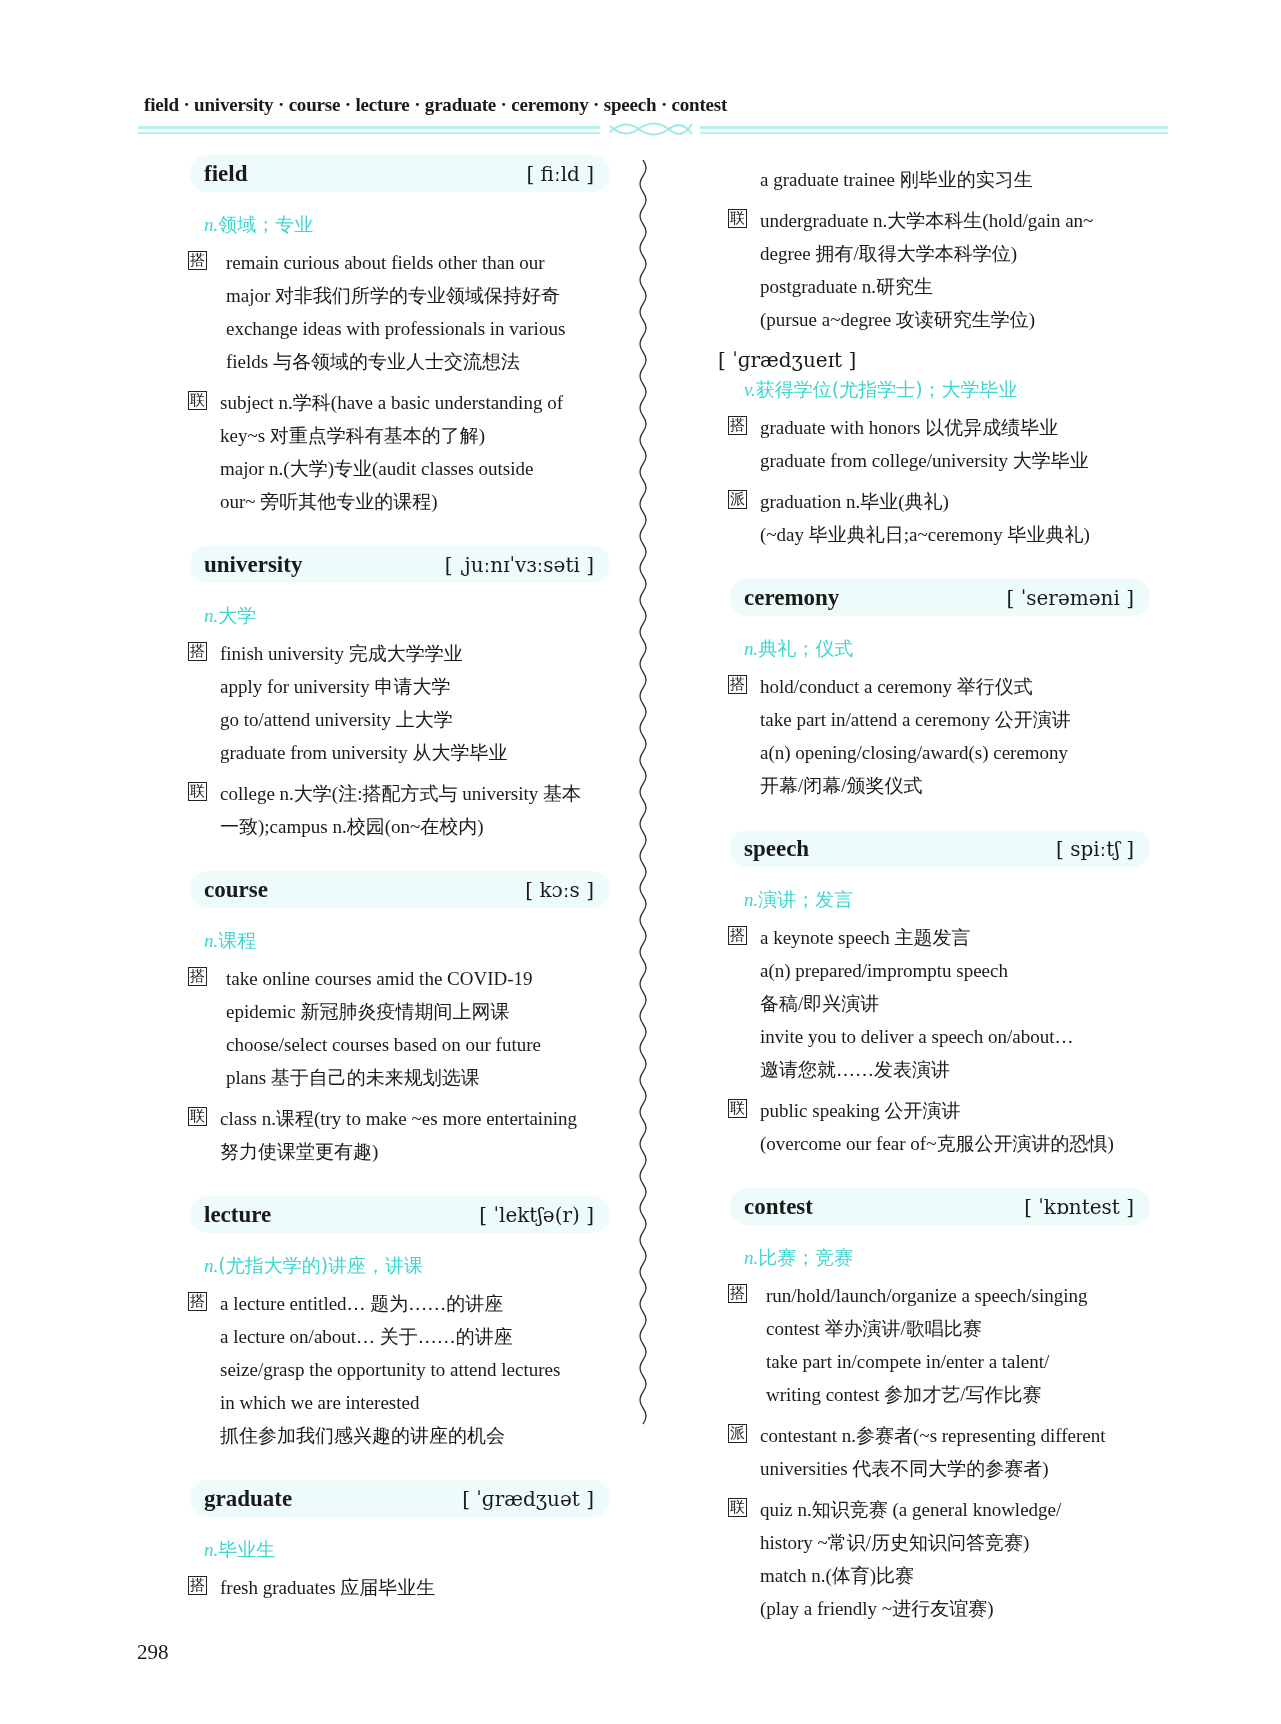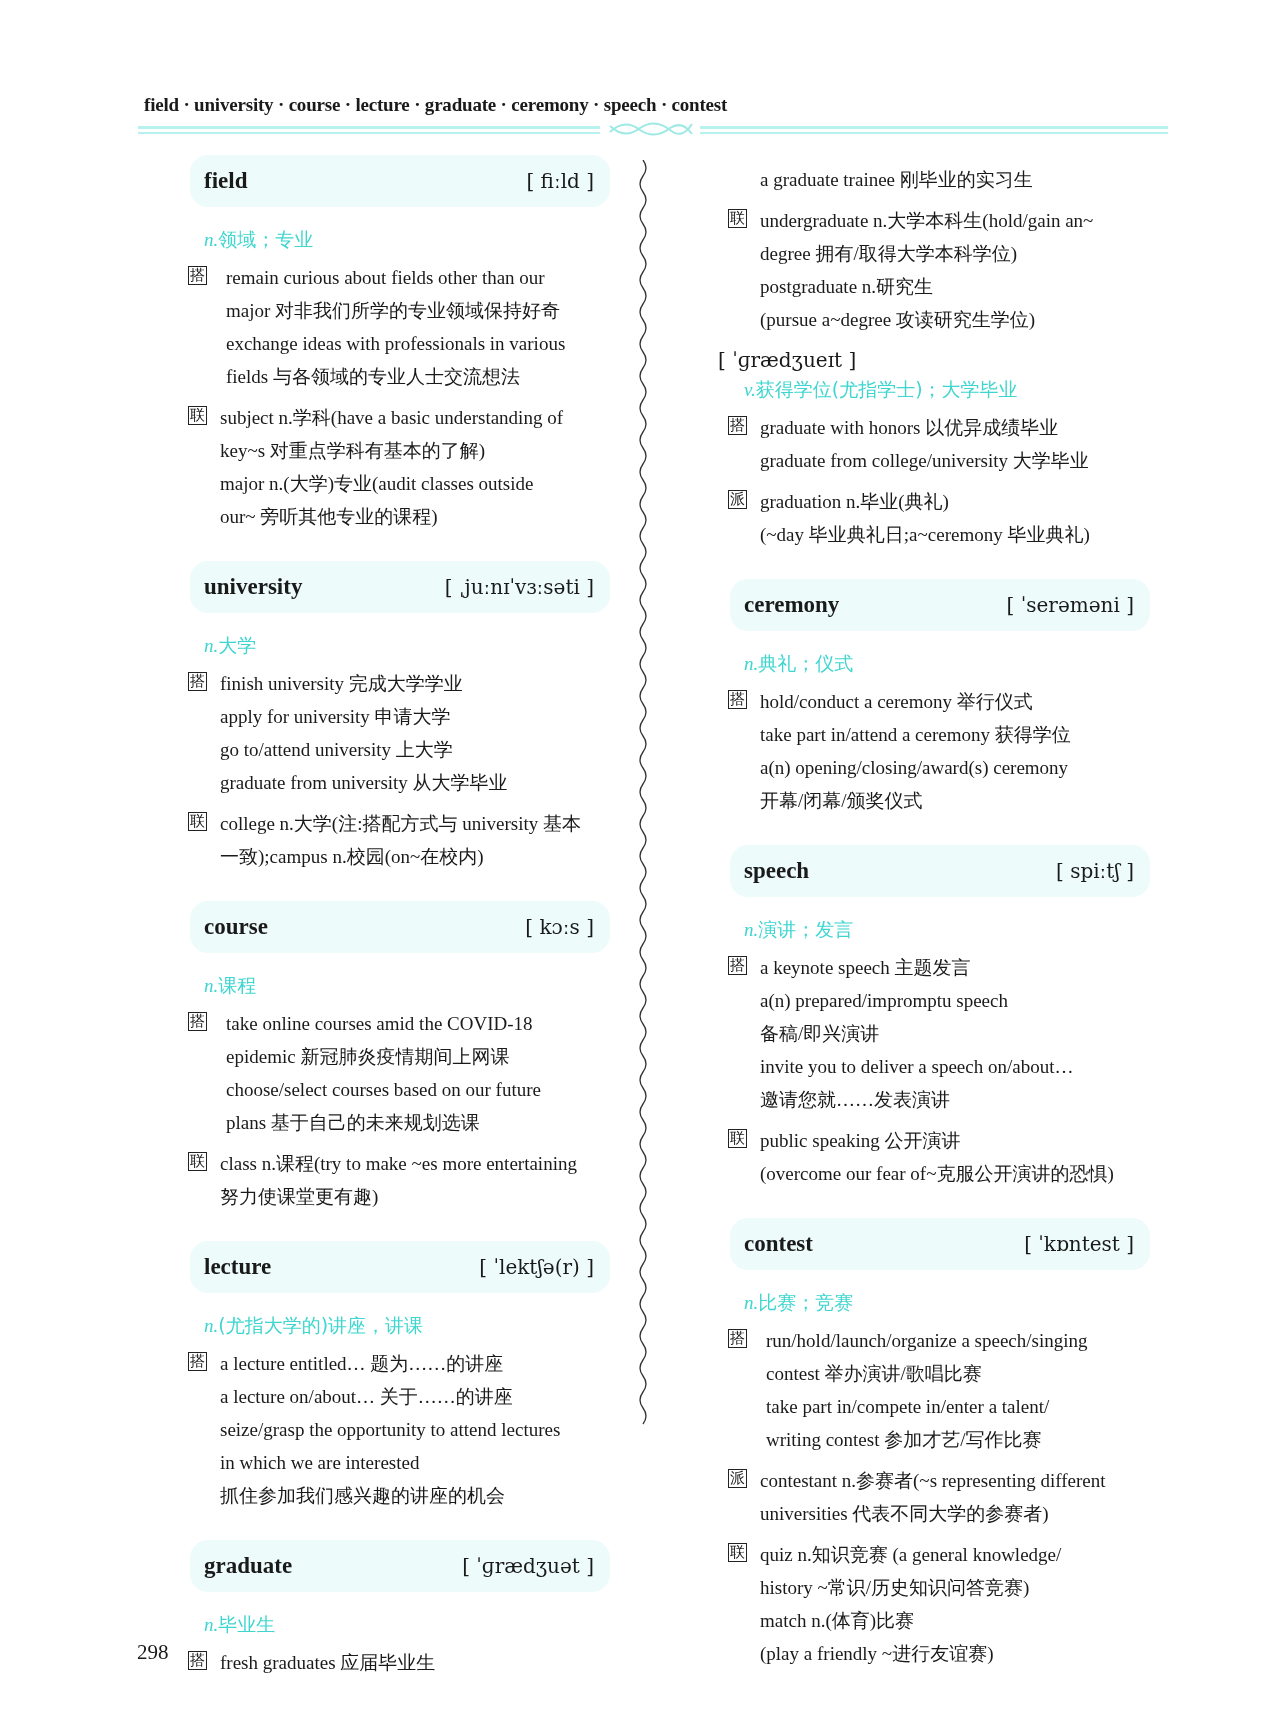--- a/index.html
+++ b/index.html
@@ -5,21 +5,21 @@
   html, body { margin:0; padding:0; background:#ffffff; }
   body { width:1281px; height:1724px; position:relative; overflow:hidden;
          font-family:"Liberation Serif","DejaVu Serif",serif; color:#1a1a1a; }
   .running-head { position:absolute; left:144px; top:94px; font-weight:bold; font-size:19px; letter-spacing:-0.2px; }
   .rule { position:absolute; left:138px; width:1030px; height:3px; background:#b8f2ee; }
   .rule.r1 { top:126px; } .rule.r2 { top:132px; height:2px; }
   .ornament { position:absolute; left:600px; top:118px; width:100px; height:24px; background:#fff; }
   .col { position:absolute; top:155px; width:432px; }
   .col.left { left:178px; } .col.right { left:718px; }
   .divider { position:absolute; left:636px; top:160px; width:14px; height:1460px; }
-  .word-box { background:#edfcfa; border-radius:18px; height:52px; display:flex; align-items:center;
+  .word-box { background:#edfcfa; border-radius:18px; height:37px; display:flex; align-items:center;
               justify-content:space-between; padding:0 16px 0 14px; margin:0 0 0 12px; }
   .hw { font-weight:bold; font-size:23px; }
   .ipa { font-size:20px; font-family:"DejaVu Serif",serif; }
   .pos { color:#3fd6d0; font-family:"DejaVu Sans",sans-serif; font-size:19px; margin:20px 0 4px 26px; }
   .pos i { font-family:"Liberation Serif",serif; font-size:19px; }
   .blk { position:relative; padding-left:34px; margin:8px; }
   .tag { position:absolute; left:2px; top:5px; border:1.5px solid #222; font-size:15px; line-height:17px;
          padding:0 1px; font-family:"DejaVu Sans",sans-serif; }
   .ln { font-size:19px; line-height:33px; text-align:justify; text-align-last:left; }
   .ln.ind { padding-left:6px; }
@@ -89,21 +89,21 @@
   </div>
 
   <div class="entry">
     <div class="word-box">
       <span class="hw">course</span>
       <span class="ipa">[ kɔːs ]</span>
     </div>
     <div class="pos"><i>n.</i><span>课程</span></div>
     <div class="blk">
       <span class="tag">搭</span>
-      <div class="ln ind">take online courses amid the COVID-18</div>
+      <div class="ln ind">take online courses amid the COVID-19</div>
       <div class="ln ind">epidemic 新冠肺炎疫情期间上网课</div>
       <div class="ln ind">choose/select courses based on our future</div>
       <div class="ln ind">plans 基于自己的未来规划选课</div>
     </div>
     <div class="blk">
       <span class="tag">联</span>
       <div class="ln">class n.课程(try to make ~es more entertaining</div>
       <div class="ln">努力使课堂更有趣)</div>
     </div>
   </div>
@@ -165,21 +165,21 @@
 
   <div class="entry">
     <div class="word-box">
       <span class="hw">ceremony</span>
       <span class="ipa">[ ˈserəməni ]</span>
     </div>
     <div class="pos"><i>n.</i><span>典礼；仪式</span></div>
     <div class="blk">
       <span class="tag">搭</span>
       <div class="ln">hold/conduct a ceremony 举行仪式</div>
-      <div class="ln">take part in/attend a ceremony 获得学位</div>
+      <div class="ln">take part in/attend a ceremony 公开演讲</div>
       <div class="ln">a(n) opening/closing/award(s) ceremony</div>
       <div class="ln">开幕/闭幕/颁奖仪式</div>
     </div>
   </div>
 
   <div class="entry">
     <div class="word-box">
       <span class="hw">speech</span>
       <span class="ipa">[ spiːtʃ ]</span>
     </div>

